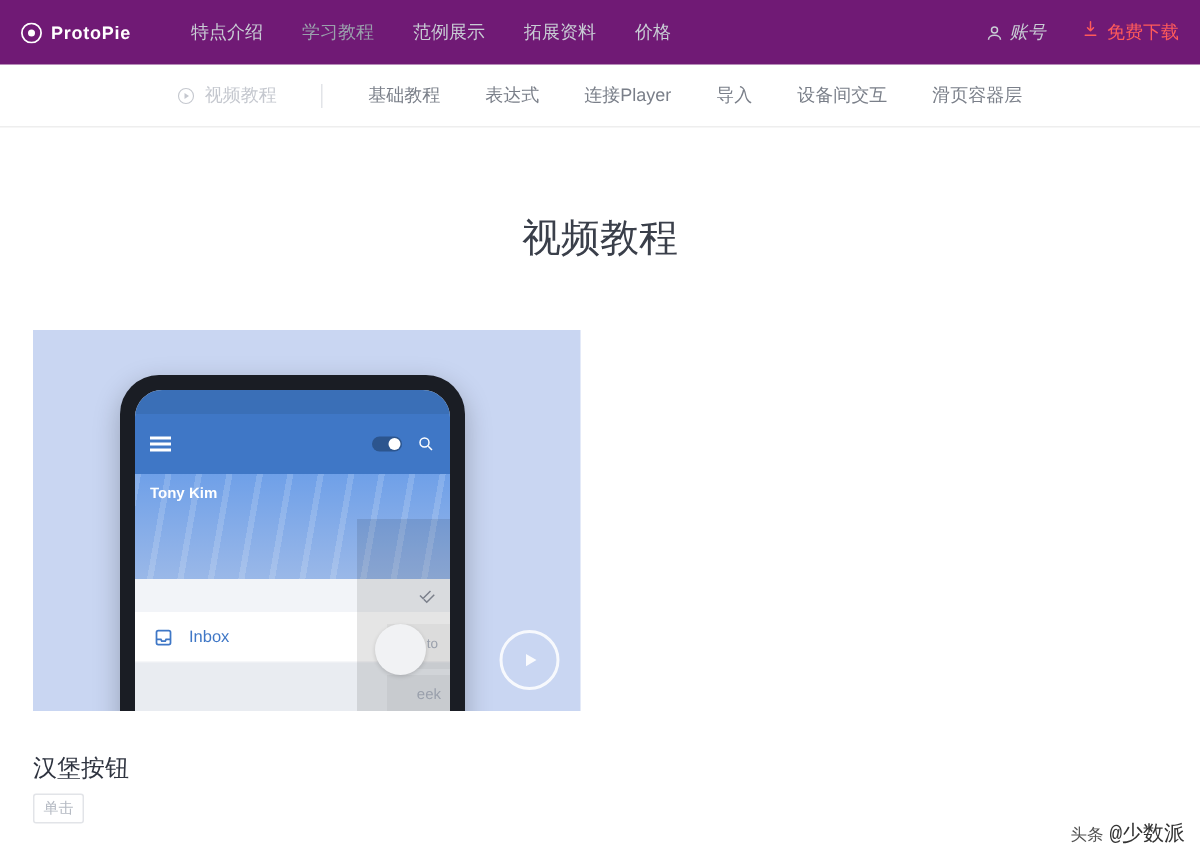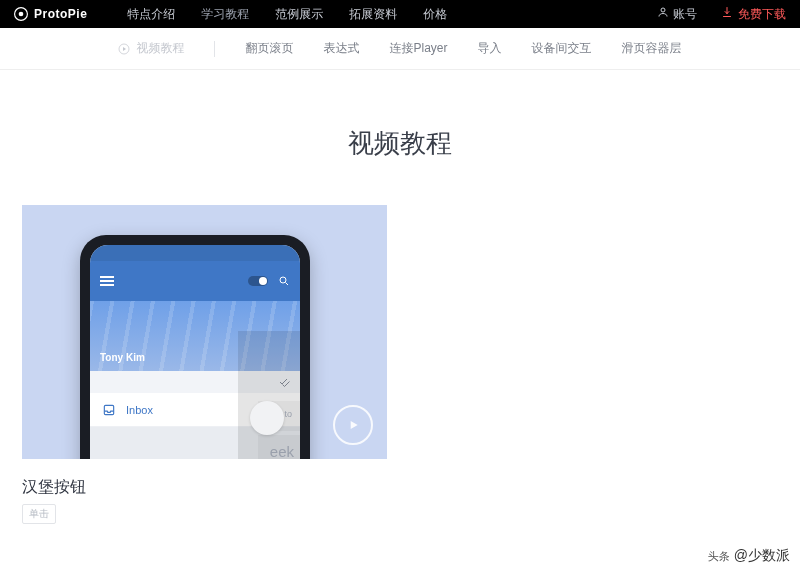--- a/index.html
+++ b/index.html
@@ -1,72 +1,72 @@
 <!DOCTYPE html>
 <html><head>
 <meta charset="utf-8">
 <style>
   * { box-sizing: border-box; margin: 0; padding: 0; }
   body { font-family: -apple-system, "PingFang SC", "Microsoft YaHei", sans-serif; width: 800px; height: 571px; overflow: hidden; background: #fff; position: relative; }
 
-  .topbar { background: #000000; height: 28px; display: flex; align-items: center; padding: 0 14px; color: #cfd3db; font-size: 12px; }
+  .topbar { background: #701a75; height: 43px; display: flex; align-items: center; padding: 0 14px; color: #cfd3db; font-size: 12px; }
   .brand { display: flex; align-items: center; gap: 6px; font-weight: 600; color: #fff; letter-spacing: .5px; }
   .brand svg { width: 14px; height: 14px; }
   .nav { display: flex; gap: 26px; margin-left: 40px; }
   .nav a { color: #c8ccd4; cursor: pointer; }
   .nav a.active { color: #9aa0ac; }
   .spacer { flex: 1; }
-  .acct { display: flex; gap: 4px; color: #c8ccd4; cursor: pointer; }
+  .acct { display: flex; align-items: center; gap: 4px; color: #c8ccd4; cursor: pointer; font-style: italic; }
   .dl { color: #ff5a5a; display: flex; gap: 5px; margin-left: 24px; cursor: pointer; }
 
   .subbar { height: 42px; border-bottom: 1px solid #eee; display: flex; align-items: center; justify-content: center; gap: 30px; color: #7a7f89; font-size: 12px; }
   .subbar .item { display: flex; align-items: center; gap: 6px; cursor: pointer; }
   .subbar .active { color: #c5c8cf; }
   .subbar .divider { width: 1px; height: 16px; background: #e2e4e8; }
 
   .title { text-align: center; font-size: 26px; color: #3a3f4a; font-weight: 500; margin-top: 56px; }
 
   .cards { display: flex; gap: 26px; padding: 44px 22px 0 22px; }
   .card { width: 365px; }
   .thumb { height: 254px; background: #c9d6f2; position: relative; overflow: hidden; }
   .play { position: absolute; right: 14px; bottom: 14px; width: 40px; height: 40px; border: 2px solid rgba(255,255,255,.85); border-radius: 50%; display: flex; align-items: center; justify-content: center; cursor: pointer; }
   .play svg { width: 14px; height: 14px; fill: rgba(255,255,255,.9); }
-  .card h3 { font-size: 16px; font-weight: 500; color: #2f3440; margin-top: 18px; }
+  .card h3 { font-size: 16px; font-weight: 500; color: #2f3440; margin-top: 28px; }
   .tags { display: flex; gap: 8px; margin-top: 6px; }
   .tag { font-size: 10px; color: #b5bac3; border: 1px solid #e2e4e8; padding: 2px 6px; border-radius: 2px; }
 
   
   .phone { position: absolute; left: 58px; top: 30px; width: 230px; height: 400px; background: #1a1d24; border-radius: 26px; padding: 10px; box-shadow: 0 6px 18px rgba(0,0,0,.25); }
   .phone-screen { width: 100%; height: 100%; background: #e9ecf1; border-radius: 18px; overflow: hidden; position: relative; }
   .statusbar { height: 16px; background: #3a6fb7; }
   .appbar { height: 40px; background: #3f77c6; display: flex; align-items: center; justify-content: space-between; padding: 0 10px; color: #fff; }
   .appbar .ham span { display:block; width:14px; height:2px; background:#fff; margin:2px 0; }
   .appbar .right { display:flex; gap:10px; align-items:center; }
   .toggle { width:20px; height:10px; background:#2c558e; border-radius:6px; position:relative; }
   .toggle::after { content:""; position:absolute; width:8px; height:8px; background:#fff; border-radius:50%; top:1px; right:1px; }
-  .hero { height: 70px; background: linear-gradient(180deg,#6fa0e8 0%, #9ab8e8 100%); position: relative; padding: 8px 10px; color:#fff; font-size:9px; display:flex; flex-direction:column; justify-content:flex-end; }
+  .hero { height: 70px; background: linear-gradient(180deg,#6fa0e8 0%, #9ab8e8 100%); position: relative; padding: 8px 10px; color:#fff; font-size:9px; display:flex; flex-direction:row; justify-content:flex-start; }
   .hero .stripes { position:absolute; inset:0; background: repeating-linear-gradient(100deg, rgba(255,255,255,.15) 0 4px, transparent 4px 20px); }
   .hero .name { font-weight:600; font-size:10px; position:relative; }
   .hero .email { opacity:.85; position:relative; }
   .section-bar { height:22px; background:#f2f4f8; display:flex; justify-content:flex-end; align-items:center; padding:0 10px; color:#8a8f9a; }
   .list-item { height:34px; background:#fff; border-bottom:1px solid #eef0f4; display:flex; align-items:center; gap:10px; padding:0 12px; font-size:11px; }
   .list-item .ico { width:14px; height:14px; display:flex; align-items:center; justify-content:center; }
   .dim-panel { position:absolute; right:0; top:86px; bottom:0; width:62px; background:rgba(0,0,0,.10); }
   .ghost-row { position:absolute; left:168px; right:0; height:30px; background:rgba(0,0,0,.04); }
   .circle { position:absolute; width:34px; height:34px; background:#f1f2f4; border-radius:50%; box-shadow:0 1px 3px rgba(0,0,0,.15); }
 
   
   .thumb2 { background:#aab9e0; }
   .ladder { position:absolute; left:50%; transform:translateX(-50%); top:0; width:150px; height:100%; }
   .rail { position:absolute; top:0; bottom:0; width:14px; background:#2e3648; }
   .rail.l { left:0; } .rail.r { right:0; }
   .rungs { position:absolute; left:14px; right:14px; top:0; bottom:0; display:flex; flex-direction:column; gap:14px; padding:4px 0; }
   .rung { height:36px; background:#5a74c7; }
 
-  .watermark { position:absolute; right:10px; bottom:6px; font-size:14px; color:#333; display:flex; align-items:center; gap:4px; font-weight:500; }
+  .watermark { position:absolute; right:10px; bottom:6px; font-size:14px; color:#333; display:flex; align-items:center; gap:4px; font-weight:500;font-family:Liberation Mono, monospace; }
   .watermark .small { font-size:11px; opacity:.85; }
 </style>
 </head>
 <body>
 
 <div class="topbar">
   <div class="brand">
     <svg viewBox="0 0 24 24">
         <circle cx="12" cy="12" r="11" fill="none" stroke="#fff" stroke-width="2"></circle>
         <circle cx="12" cy="12" r="4" fill="#fff"></circle>
@@ -99,21 +99,21 @@
 <div class="subbar">
   <div class="item active">
     <svg width="12" height="12" viewBox="0 0 24 24">
         <circle cx="12" cy="12" r="10" fill="none" stroke="#c5c8cf" stroke-width="1.5"></circle>
         <path d="M10 8l6 4-6 4z" fill="#c5c8cf"></path>
       </svg>
     <span>视频教程</span>
   </div>
   <div class="divider"></div>
   <div class="item">
-      <span>翻页滚页</span>
+      <span>基础教程</span>
     </div>
   <div class="item">
       <span>表达式</span>
     </div>
   <div class="item">
       <span>连接Player</span>
     </div>
   <div class="item">
       <span>导入</span>
     </div>
@@ -165,21 +165,21 @@
                 </svg>
               </span>
             <span style="color:#3f77c6">Inbox</span>
           </div>
 
           <div class="dim-panel"></div>
           <div class="ghost-row" style="top:156px">
               <span style="font-size:9px;color:#9aa0ac;position:absolute;right:6px;top:8px">I want to p...</span>
             </div>
           <div class="ghost-row" style="top:190px">
-              <span style="font-size:15px;color:#9aa0ac;position:absolute;right:6px;top:8px">eek</span>
+              <span style="font-size:10px;color:#9aa0ac;position:absolute;right:6px;top:8px">eek</span>
             </div>
 
           <div class="circle" style="right:16px; top:156px"></div>
         </div>
       </div>
       <div class="play">
           <svg viewBox="0 0 24 24">
             <path d="M8 5l12 7-12 7z"></path>
           </svg>
         </div>

